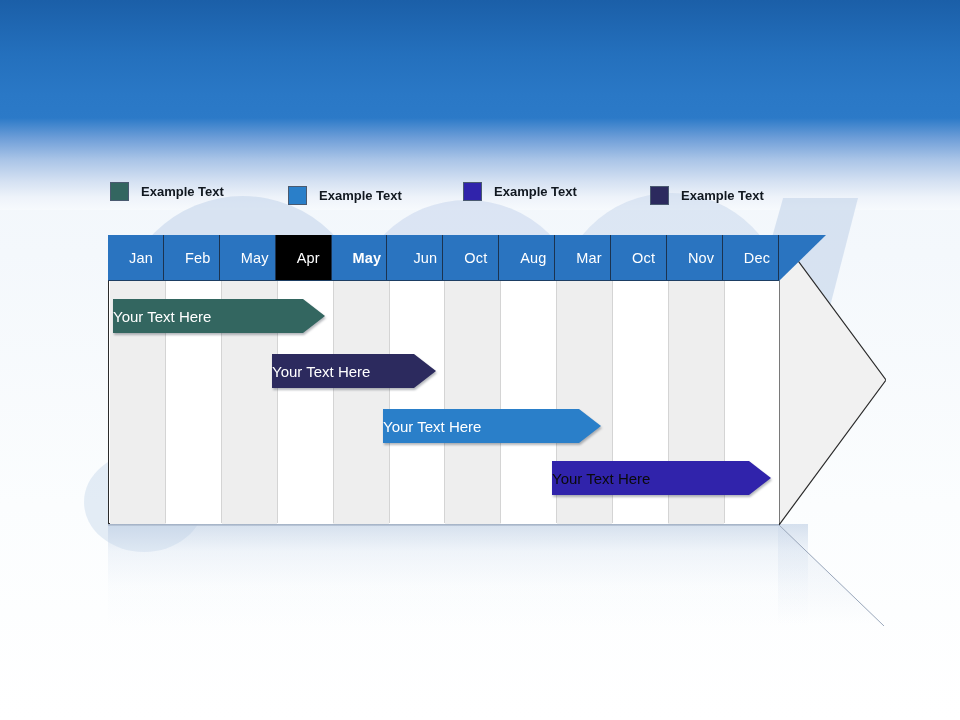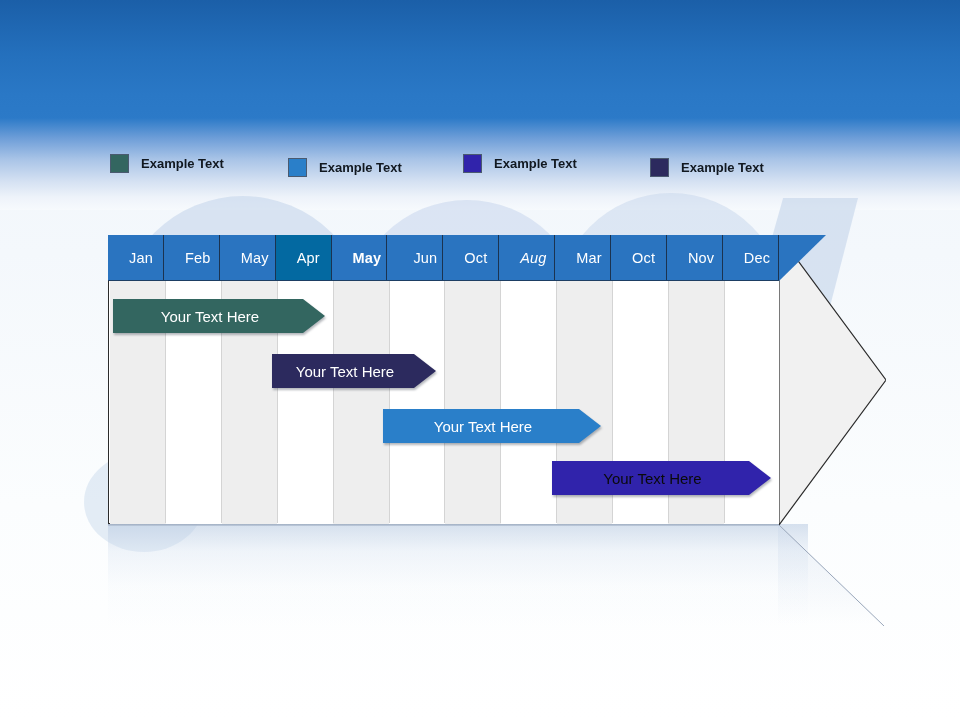--- a/index.html
+++ b/index.html
@@ -42,21 +42,21 @@
     clip-path:polygon(0 0,100% 100%,0 100%);}
   .reflect-line{position:absolute;left:778px;top:524px;width:106px;height:102px;}
 
   
   #title{position:absolute;left:63px;top:58px;color:#ffffff;
     font-size:33px;line-height:44px;white-space:nowrap;letter-spacing:.1px;}
   #title .strong{font-weight:bold;}
   #title .light{font-weight:normal;}
 
   
-  #legend{position:absolute;left:0;top:152px;width:960px;height:30px;}
+  #legend{position:absolute;left:0;top:180px;width:960px;height:30px;}
   .legend-item{position:absolute;display:flex;align-items:center;}
   .legend-swatch{width:19px;height:19px;border:1px solid #4a5a70;box-sizing:border-box;}
   .legend-label{margin-left:12px;font-size:13px;font-weight:bold;color:#111820;white-space:nowrap;}
 
   
   #chart{position:absolute;left:108px;top:235px;width:776px;height:291px;}
 
   .arrow-body{position:absolute;left:0;top:0;width:672px;height:289px;
     background:#ffffff;box-sizing:border-box;
     border-left:1.4px solid #2b2b2b;border-top:1.4px solid #2b2b2b;border-bottom:1.4px solid #2b2b2b;}
@@ -77,21 +77,21 @@
   .month:first-child{border-left:0;}
   .month span{color:#ffffff;font-size:14.5px;padding-left:21px;letter-spacing:.2px;}
   .month-tip{position:absolute;left:671px;top:0;width:47px;height:46px;
     background:#2a74c0;clip-path:polygon(0 0,100% 0,0 100%);}
   .month-underline{position:absolute;left:0;top:45px;width:671px;height:1.4px;background:#1d3e63;}
 
   
   .bar{position:absolute;height:34px;display:flex;align-items:center;}
   .bar .shaft{position:absolute;left:0;top:0;height:34px;}
   .bar .tip{position:absolute;top:0;height:34px;width:22px;}
-  .bar .txt{position:relative;z-index:3;width:100%;text-align:center;
+  .bar .txt{position:relative;z-index:3;width:100%;
     font-size:15px;white-space:nowrap;padding-right:18px;box-sizing:border-box;}
   .bar.light .txt{color:#ffffff;}
   .bar.dark .txt{color:#0a0a0a;}
 
   .shadow{filter:drop-shadow(1.5px 2px 1.2px rgba(40,50,62,.35));}
 </style>
 </head>
 <body>
 
 <div id="slide">
@@ -171,33 +171,33 @@
     <div class="months">
         <div class="month" style="width: 55.9px; background: rgb(42, 116, 192);">
           <span style="color: rgb(255, 255, 255);">Jan</span>
         </div>
         <div class="month" style="width: 55.9px; background: rgb(42, 116, 192);">
           <span style="color: rgb(255, 255, 255);">Feb</span>
         </div>
         <div class="month" style="width: 55.9px; background: rgb(42, 116, 192);">
           <span style="color: rgb(255, 255, 255);">May</span>
         </div>
-        <div class="month" style="width: 55.9px; background: #0369a1;">
+        <div class="month" style="width: 55.9px; background: #000000;">
           <span style="color: rgb(255, 255, 255);">Apr</span>
         </div>
         <div class="month" style="width: 55.9px; background: rgb(42, 116, 192);">
           <span style="color: rgb(255, 255, 255); font-weight: bold;">May</span>
         </div>
         <div class="month" style="width: 55.9px; background: rgb(42, 116, 192); justify-content: center;">
           <span style="color: rgb(255, 255, 255);">Jun</span>
         </div>
         <div class="month" style="width: 55.9px; background: rgb(42, 116, 192);">
           <span style="color: rgb(255, 255, 255);">Oct</span>
         </div>
-        <div class="month" style="width: 55.9px; background: rgb(42, 116, 192); font-style: italic;">
+        <div class="month" style="width: 55.9px; background: rgb(42, 116, 192);">
           <span style="color: rgb(255, 255, 255);">Aug</span>
         </div>
         <div class="month" style="width: 55.9px; background: rgb(42, 116, 192);">
           <span style="color: rgb(255, 255, 255);">Mar</span>
         </div>
         <div class="month" style="width: 55.9px; background: rgb(42, 116, 192);">
           <span style="color: rgb(255, 255, 255);">Oct</span>
         </div>
         <div class="month" style="width: 55.9px; background: rgb(42, 116, 192);">
           <span style="color: rgb(255, 255, 255);">Nov</span>

